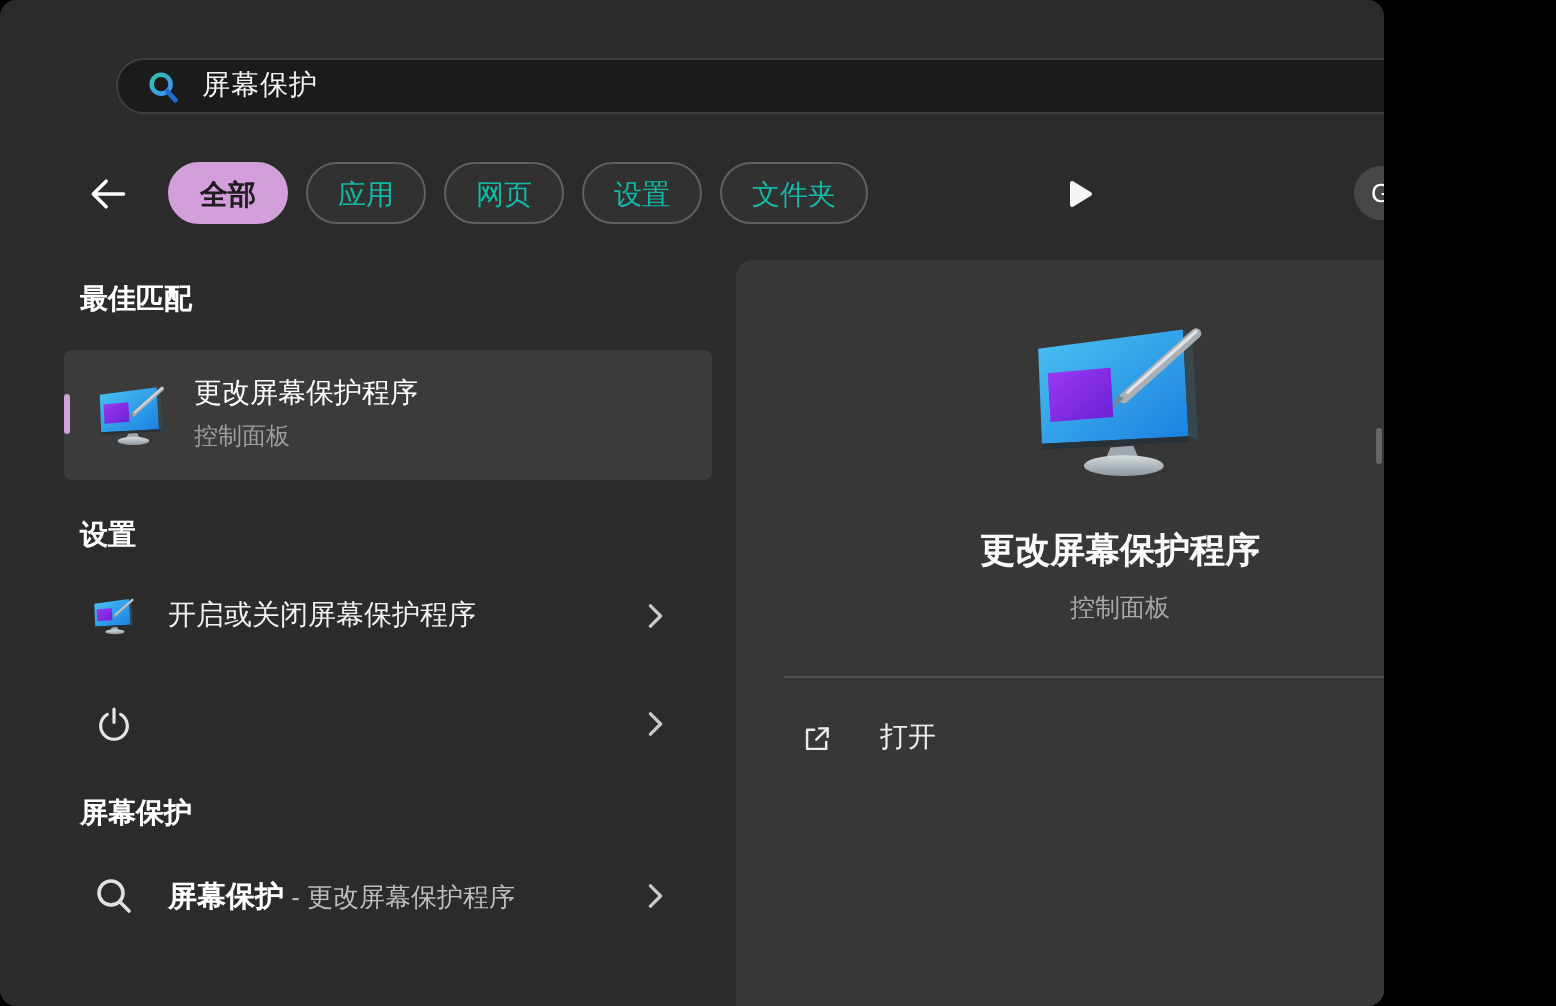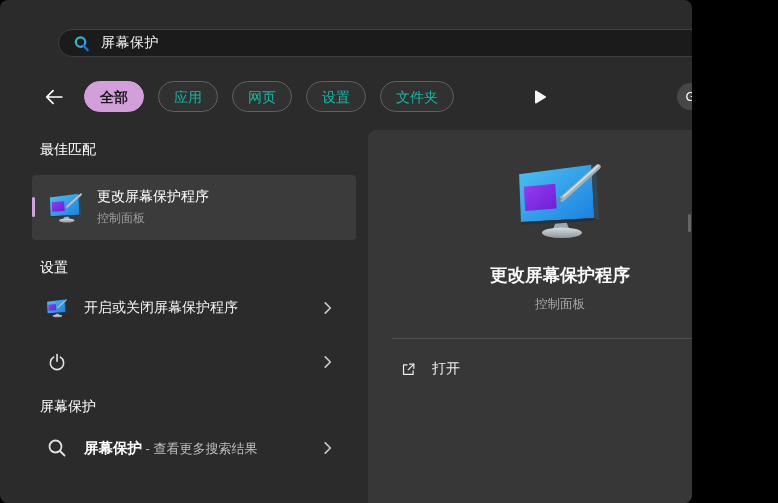--- a/index.html
+++ b/index.html
@@ -9,33 +9,33 @@
   
   .search-bar{position:absolute;left:58px;top:29px;width:694px;height:28px;
     background:#1b1b1b;border:1px solid #3f3f3f;border-radius:15px;
     display:flex;align-items:center;box-sizing:border-box;padding:0 14px;}
   .search-bar .q-icon{width:17px;height:17px;margin-right:11px;flex:0 0 auto;}
   .search-text{color:#f2f2f2;font-size:14px;letter-spacing:.5px;}
 
   
   .back-btn{position:absolute;left:42px;top:85px;width:24px;height:24px;cursor:pointer;
     display:flex;align-items:center;justify-content:center;}
-  .tabs{position:absolute;left:84px;top:81px;display:flex;gap:14px;align-items:center;}
+  .tabs{position:absolute;left:84px;top:81px;display:flex;gap:9px;align-items:center;}
   .pill{height:31px;line-height:31px;padding:0 15px;border-radius:16px;font-size:14px;
     color:#14b8a6;background:#313131;border:1px solid #606060;box-sizing:border-box;cursor:pointer;white-space:nowrap;}
   .pill.active{background:var(--accent,#d39fdb);border-color:var(--accent,#d39fdb);color:#1d1d1d;font-weight:bold;}
   .play-btn{position:absolute;left:531px;top:88px;width:18px;height:18px;cursor:pointer;}
   .avatar{position:absolute;left:677px;top:83px;width:27px;height:27px;border-radius:50%;
     background:#474747;color:#fff;font-size:13px;display:flex;align-items:center;justify-content:center;cursor:pointer;}
   .more-btn{position:absolute;left:719px;top:87px;width:28px;height:20px;display:flex;gap:3px;
     align-items:center;justify-content:center;cursor:pointer;}
   .more-btn i{width:3px;height:3px;border-radius:50%;background:#e8e8e8;}
 
   
-  .sec-header{position:absolute;left:40px;color:#ffffff;font-size:14px;font-weight:normal;}
+  .sec-header{position:absolute;left:40px;color:#ffffff;font-size:14px;font-weight:bold;}
   .best-item{position:absolute;left:32px;top:175px;width:324px;height:65px;background:#3b3b3b;
     border-radius:4px;display:flex;align-items:center;cursor:pointer;}
   .accent-bar{position:absolute;left:0;top:22px;width:3px;height:20px;border-radius:2px;background:#cda4dc;}
   .best-item .mon-icon{width:36px;height:31px;margin-left:16px;flex:0 0 auto;}
   .best-text{margin-left:13px;}
   .best-title{color:#ffffff;font-size:14px;}
   .best-sub{color:#9e9e9e;font-size:12px;margin-top:4px;}
 
   .list-row{position:absolute;left:32px;width:324px;height:36px;display:flex;align-items:center;cursor:pointer;}
   .list-row .row-icon{width:22px;height:20px;margin-left:14px;flex:0 0 auto;display:flex;align-items:center;justify-content:center;}
@@ -44,21 +44,21 @@
   .web-query{color:#ffffff;font-size:14.5px;font-weight:bold;}
   .web-suffix{color:#bdbdbd;font-size:13px;font-weight:normal;}
 
   
   .preview{position:absolute;left:368px;top:130px;width:384px;height:373px;background:#373737;
     border-radius:8px 8px 0 0;display:flex;flex-direction:column;align-items:center;}
   .preview .big-icon{width:92px;height:78px;margin-top:31px;}
   .preview-title{color:#fafafa;font-size:17.5px;font-weight:bold;margin-top:24px;}
   .preview-sub{color:#a8a8a8;font-size:12.5px;margin-top:9px;}
   .divider{width:336px;height:1px;background:#525252;margin-top:25px;}
-  .open-row{align-self:flex-start;display:flex;align-items:center;margin:21px 0 0 32px;cursor:pointer;}
+  .open-row{align-self:flex-start;display:flex;align-items:center;margin:21px 0 0 32px;cursor:pointer;gap:8px;}
   .open-row .open-icon{width:17px;height:17px;}
   .open-label{color:#f0f0f0;font-size:14px;margin-left:15px;}
 
   .scroll-thumb{position:absolute;right:1px;top:214px;width:3px;height:18px;border-radius:2px;background:#666;}
 </style>
 </head>
 <body>
 
 <svg width="0" height="0" style="position:absolute">
   <defs>
@@ -166,21 +166,21 @@
   </div>
 
   <div class="sec-header" style="top:398px">屏幕保护</div>
 
   <div class="list-row" style="top:430px">
     <svg class="row-icon" width="20" height="20" viewBox="0 0 20 20">
       <circle cx="8.5" cy="8.5" r="6" fill="none" stroke="#e0e0e0" stroke-width="1.8"></circle>
       <path d="M13 13 L17.5 17.5" stroke="#e0e0e0" stroke-width="1.8" stroke-linecap="round"></path>
     </svg>
     <span class="row-label">
-      <span class="web-query">屏幕保护</span><span class="web-suffix"> - 查看更多搜索结果</span>
+      <span class="web-query">屏幕保护</span><span class="web-suffix"> - 更改屏幕保护程序</span>
     </span>
     <svg class="row-chevron" viewBox="0 0 8 13">
       <path d="M1 1 L6.5 6.5 L1 12" fill="none" stroke="#c8c8c8" stroke-width="1.8" stroke-linecap="round" stroke-linejoin="round"></path>
     </svg>
   </div>
 
   <div class="preview">
     <svg class="big-icon" viewBox="0 0 96 82">
       <use href="#monitorPen"></use>
     </svg>

